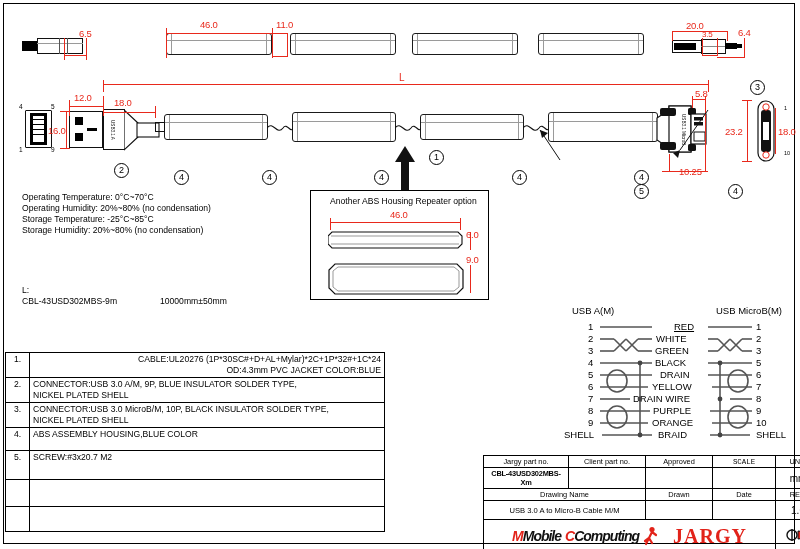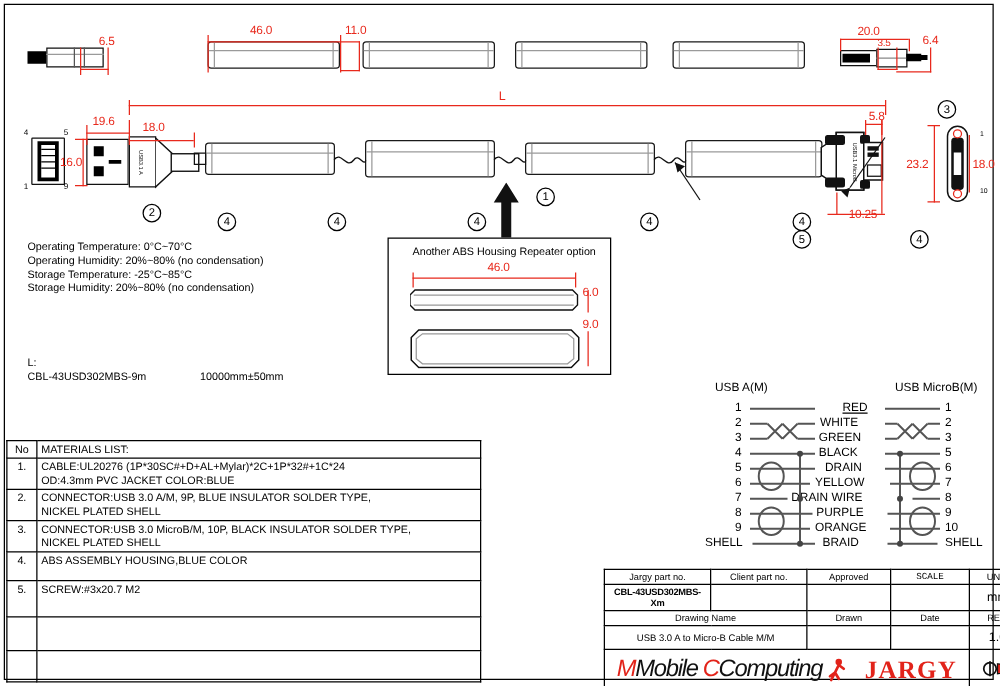--- a/index.html
+++ b/index.html
@@ -31,21 +31,21 @@
 
   
   table.mat{position:absolute;border-collapse:collapse;table-layout:fixed;}
   table.mat td{border:1px solid #000;font-size:8.6px;padding:1px 3px;vertical-align:top;line-height:11px;}
   td.no{width:17px;text-align:center;padding:1px 0;}
 
   
   table.title{position:absolute;border-collapse:collapse;table-layout:fixed;}
   table.title td{border:1px solid #000;font-size:7.4px;text-align:center;padding:1px 2px;}
   .pn{font-size:5.6px;font-weight:bold;letter-spacing:-.2px;}
-  .logo{font-weight:normal;font-style:italic;font-size:19px;letter-spacing:-1px;text-align:right;}
+  .logo{font-weight:bold;font-style:italic;font-size:14px;letter-spacing:-1px;text-align:right;}
   .logoR{color:#e2231a;}
   .logoB{color:#111;}
   .jargy{color:#e2231a;font-weight:bold;font-size:20px;letter-spacing:1px;font-family:"Liberation Serif",serif;}
   .wlbl{position:absolute;font-size:9.5px;white-space:nowrap;}
 
   
   .shell{position:absolute;border:1.2px solid #111;box-sizing:border-box;background:#fff;}
   .vlabel{position:absolute;font-size:4.6px;transform:rotate(90deg);transform-origin:left top;white-space:nowrap;}
 </style>
 </head>
@@ -136,21 +136,21 @@
   <div class="abs" style="left:103px;top:109px;width:22px;height:41px;">
     <div class="shell" style="left:0;top:0;width:22px;height:41px;"></div>
     <div class="vlabel" style="left:12px;top:11px;">USB3.1 A</div>
   </div>
 
   <svg class="abs" style="left:124px;top:107px;" width="40" height="46">
     <polygon points="0,3 14,16 14,30 0,43" fill="#fff" stroke="#111" stroke-width="1.2"></polygon>
     <rect x="13" y="16" width="22" height="14" fill="#fff" stroke="#111" stroke-width="1.1"></rect>
   </svg>
 
-  <div class="dim abs" style="left:74px;top:92px;">19.6</div>
+  <div class="dim abs" style="left:74px;top:92px;">12.0</div>
   <div class="dimline vline" style="left:69px;top:100px;height:16px;"></div>
   <div class="dimline vline" style="left:103px;top:96px;height:20px;"></div>
   <div class="dimline hline" style="left:69px;top:106px;width:35px;"></div>
   <div class="dim abs" style="left:114px;top:97px;">18.0</div>
   <div class="dimline hline" style="left:103px;top:112px;width:52px;"></div>
   <div class="dimline vline" style="left:155px;top:106px;height:12px;"></div>
   <div class="dim abs" style="left:48px;top:125px;">16.0</div>
   <div class="dimline vline" style="left:66px;top:111px;height:38px;"></div>
   <div class="dimline hline" style="left:60px;top:111px;width:10px;"></div>
   <div class="dimline hline" style="left:60px;top:148px;width:10px;"></div>
@@ -284,27 +284,23 @@
   <div class="dim abs" style="left:466px;top:254px;">9.0</div>
   <div class="dimline vline" style="left:470px;top:265px;height:28px;"></div>
 
   <svg class="abs" style="left:328px;top:263px;" width="136" height="32">
     <path d="M7,1 L129,1 L135,7 L135,25 L129,31 L7,31 L1,25 L1,7 Z" fill="#fff" stroke="#111" stroke-width="1.2"></path>
     <path d="M10,4 L126,4 L131,8 L131,24 L126,28 L10,28 L5,24 L5,8 Z" fill="none" stroke="#999" stroke-width="1"></path>
   </svg>
 
   <table class="mat" style="left:5px;top:352px;width:380px;">
     <tbody>
-        <tr>
-      <td class="no">No</td>
-      <td>MATERIALS LIST:</td>
-    </tr>
     <tr>
       <td class="no">1.</td>
-      <td style="white-space:pre-line;">CABLE:UL20276 (1P*30SC#+D+AL+Mylar)*2C+1P*32#+1C*24
+      <td style="white-space:pre-line;text-align:right;">CABLE:UL20276 (1P*30SC#+D+AL+Mylar)*2C+1P*32#+1C*24
 OD:4.3mm   PVC JACKET COLOR:BLUE</td>
     </tr>
     <tr>
       <td class="no">2.</td>
       <td style="white-space:pre-line;">CONNECTOR:USB 3.0 A/M, 9P, BLUE INSULATOR SOLDER TYPE,
 NICKEL PLATED SHELL</td>
     </tr>
     <tr>
       <td class="no">3.</td>
       <td style="white-space:pre-line;">CONNECTOR:USB 3.0 MicroB/M, 10P, BLACK INSULATOR SOLDER TYPE,

